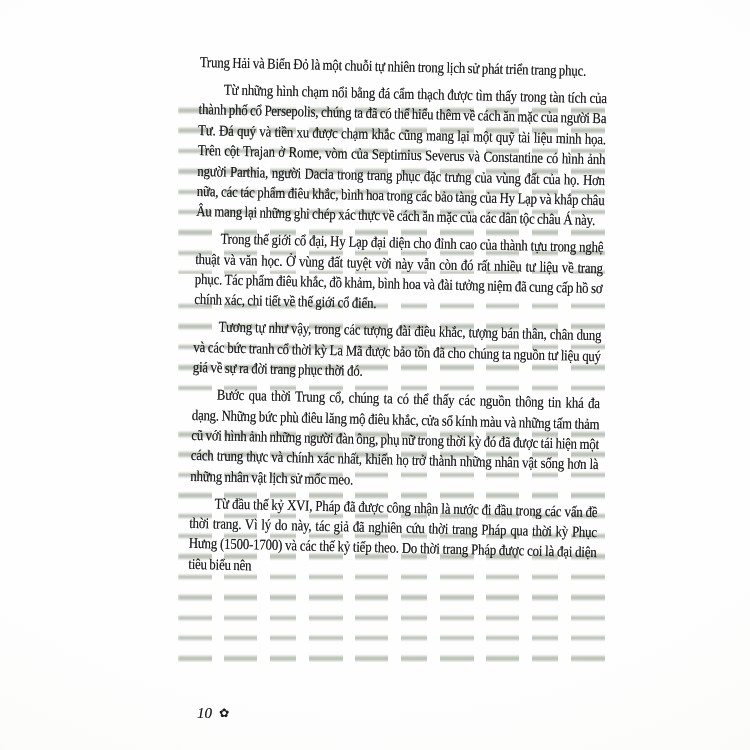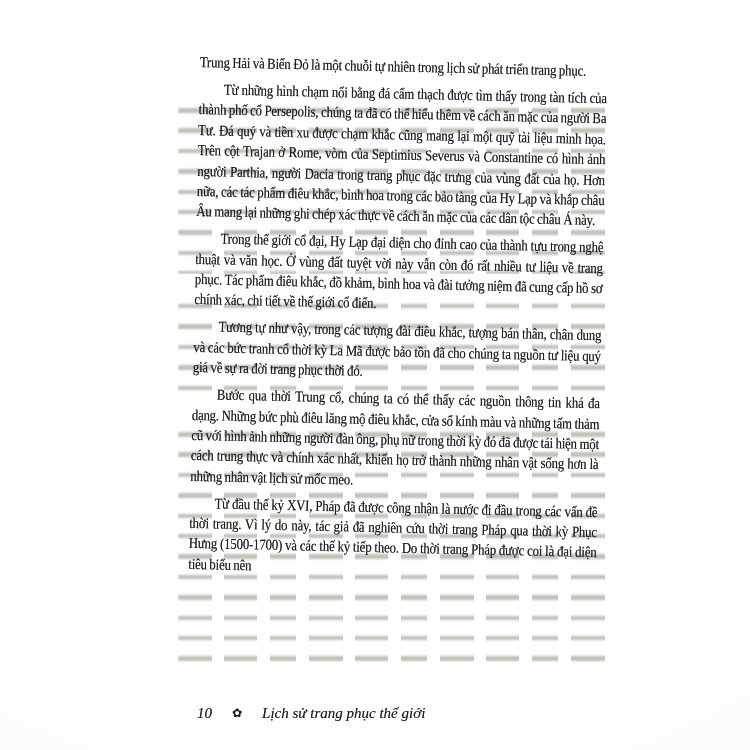--- a/index.html
+++ b/index.html
@@ -71,21 +71,21 @@
     text-indent: 0;
   }
 
   
   .running-footer {
     position: absolute;
     left: 197px;
     top: 705px;
     display: flex;
     align-items: baseline;
-    gap: 20px;
+    gap: 7px;
     color: var(--ink, #1b1b1b);
     font-size: 15px;
     font-style: italic;
     text-shadow: 0 0 0.4px rgba(25, 25, 25, 0.55);
     z-index: 2;
   }
   .footer-ornament {
     font-style: normal;
     font-family: "DejaVu Sans", sans-serif;
     font-size: 12px;
@@ -107,16 +107,15 @@
     <p class="para">Từ những hình chạm nổi bằng đá cẩm thạch được tìm thấy trong tàn tích của thành phố cổ Persepolis, chúng ta đã có thể hiểu thêm về cách ăn mặc của người Ba Tư. Đá quý và tiền xu được chạm khắc cũng mang lại một quỹ tài liệu minh họa. Trên cột Trajan ở Rome, vòm của Septimius Severus và Constantine có hình ảnh người Parthia, người Dacia trong trang phục đặc trưng của vùng đất của họ. Hơn nữa, các tác phẩm điêu khắc, bình hoa trong các bảo tàng của Hy Lạp và khắp châu Âu mang lại những ghi chép xác thực về cách ăn mặc của các dân tộc châu Á này.</p>
     <p class="para">Trong thế giới cổ đại, Hy Lạp đại diện cho đỉnh cao của thành tựu trong nghệ thuật và văn học. Ở vùng đất tuyệt vời này vẫn còn đó rất nhiều tư liệu về trang phục. Tác phẩm điêu khắc, đồ khảm, bình hoa và đài tưởng niệm đã cung cấp hồ sơ chính xác, chi tiết về thế giới cổ điển.</p>
     <p class="para">Tương tự như vậy, trong các tượng đài điêu khắc, tượng bán thân, chân dung và các bức tranh cổ thời kỳ La Mã được bảo tồn đã cho chúng ta nguồn tư liệu quý giá về sự ra đời trang phục thời đó.</p>
     <p class="para">Bước qua thời Trung cổ, chúng ta có thể thấy các nguồn thông tin khá đa dạng. Những bức phù điêu lăng mộ điêu khắc, cửa sổ kính màu và những tấm thảm cũ với hình ảnh những người đàn ông, phụ nữ trong thời kỳ đó đã được tái hiện một cách trung thực và chính xác nhất, khiến họ trở thành những nhân vật sống hơn là những nhân vật lịch sử mốc meo.</p>
     <p class="para">Từ đầu thế kỷ XVI, Pháp đã được công nhận là nước đi đầu trong các vấn đề thời trang. Vì lý do này, tác giả đã nghiên cứu thời trang Pháp qua thời kỳ Phục Hưng (1500-1700) và các thế kỷ tiếp theo. Do thời trang Pháp được coi là đại diện tiêu biểu nên</p>
   </main>
 
   <footer class="running-footer">
     <span>10</span>
     <span class="footer-ornament">✿</span>
-    <span>Lịch sử trang phục thế giới</span>
   </footer>
 
 </div>
 
 </body></html>

